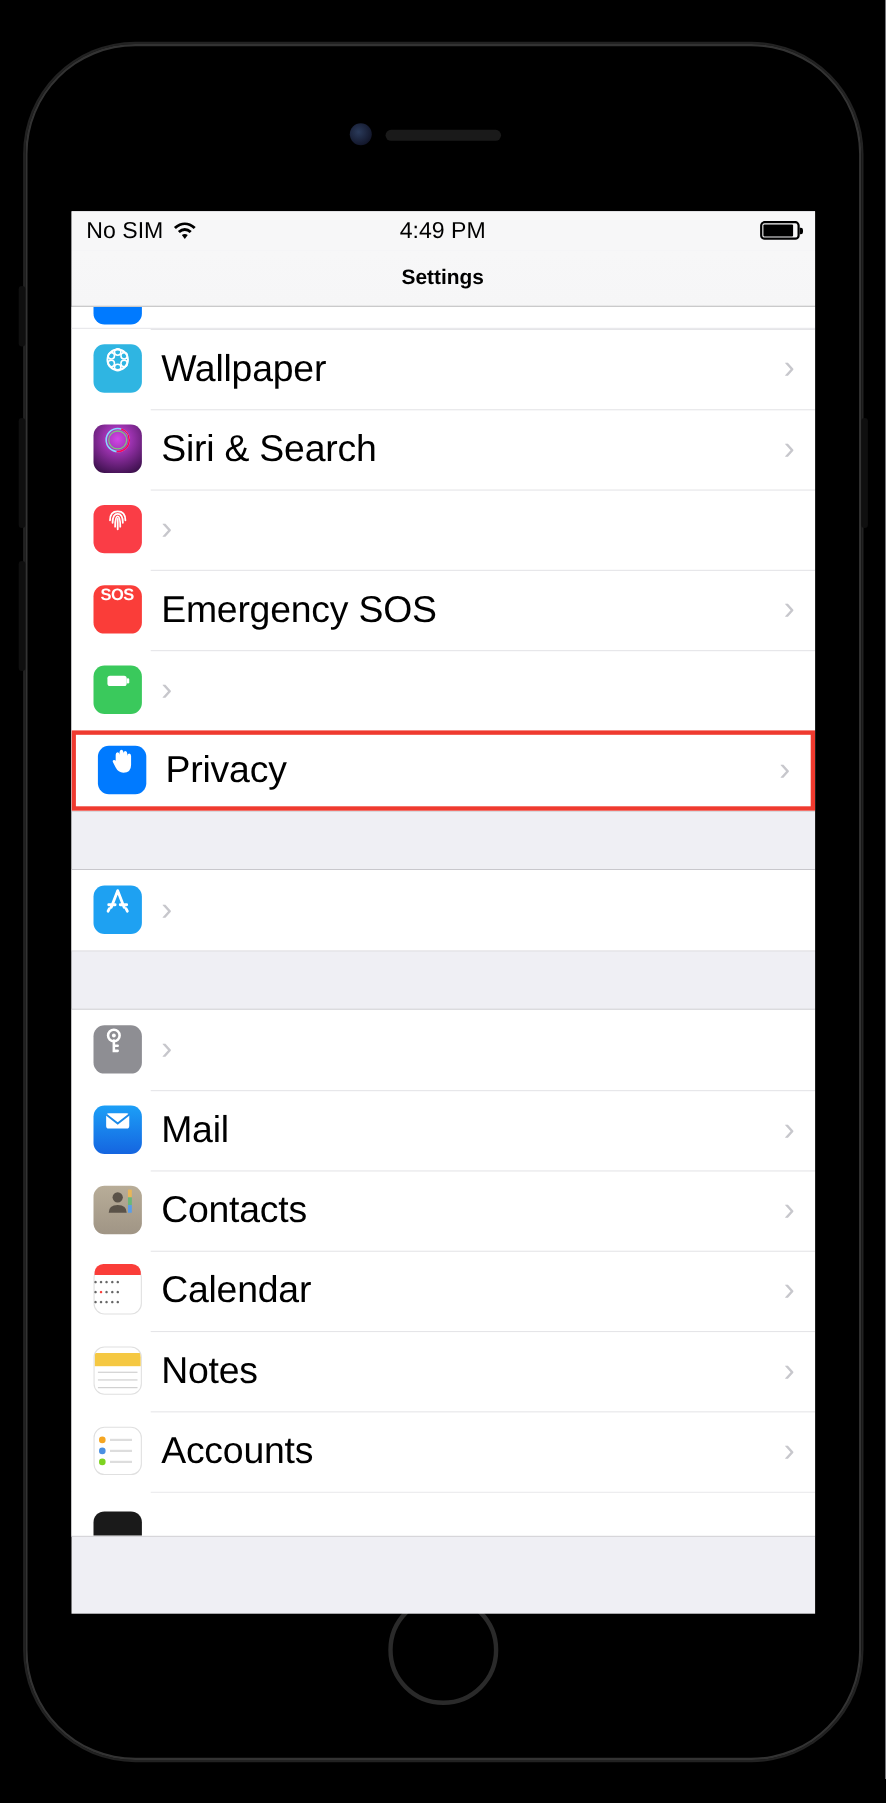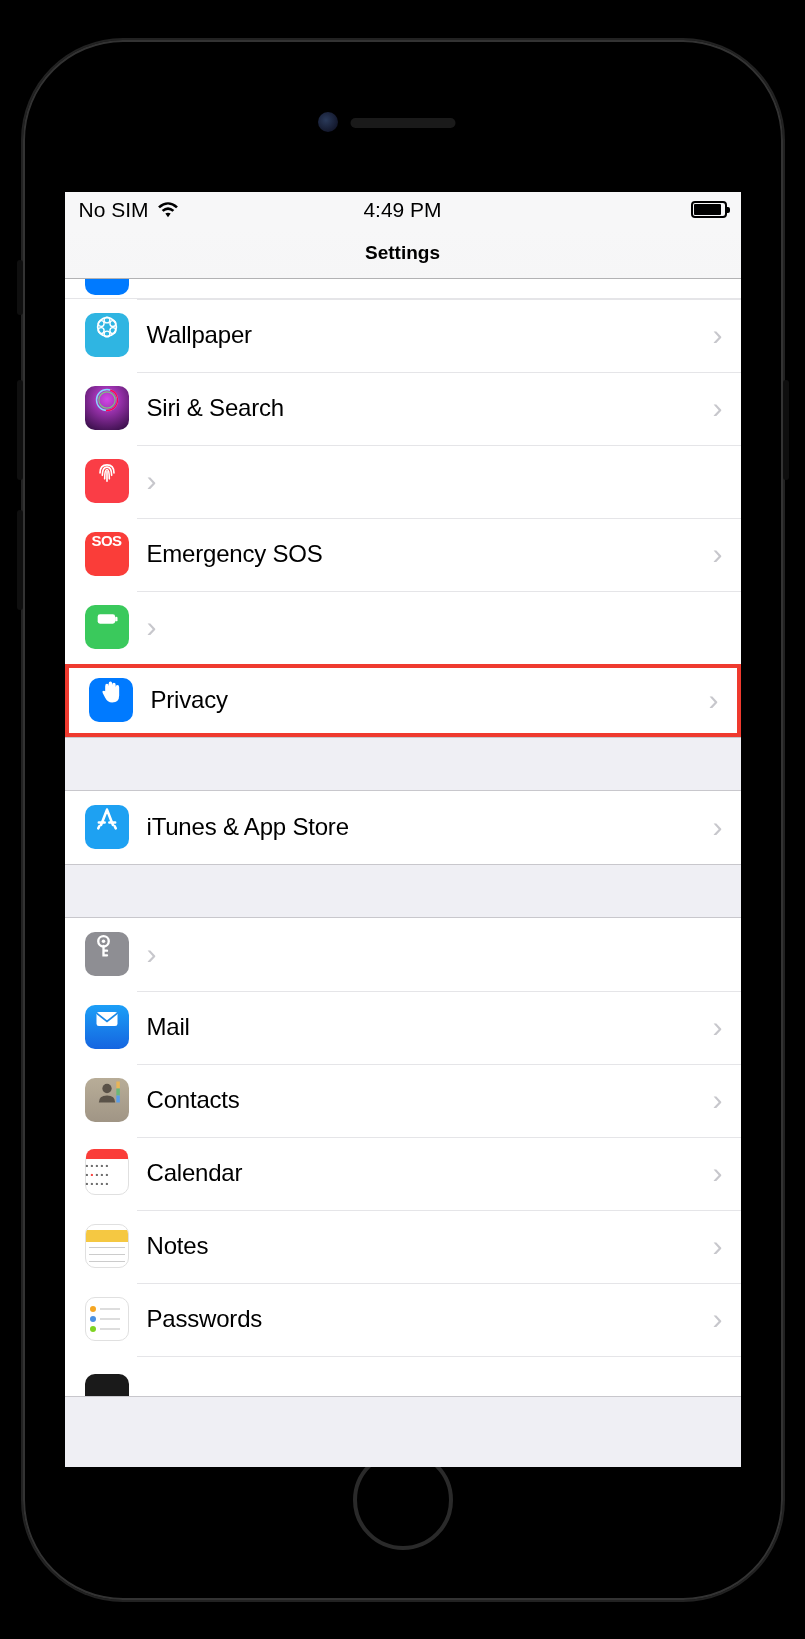--- a/index.html
+++ b/index.html
@@ -130,21 +130,21 @@
       height: 44px;
       border-radius: 10px;
       margin-right: 18px;
       flex-shrink: 0;
       display: flex;
       align-items: flex-start;
       justify-content: center;
       color: #fff;
       font-weight: bold;
     }
-    .label { font-size: 24px; color: #000; flex: 1; letter-spacing: -0.2px;}
+    .label { font-size: 34px; color: #000; flex: 1; letter-spacing: -0.2px;}
     .chevron {
       color: #c7c7cc;
       font-size: 30px;
       padding-right: 18px;
       font-weight: 300;
     }
     .highlight {
       border: 4px solid #ef3a2f;
     }
     .highlight::before { display: none; }
@@ -281,21 +281,20 @@
 
         <div class="spacer"></div>
 
         <div class="group">
           <div class="row">
             <div class="icon icon-appstore">
               <svg class="ic" viewBox="0 0 24 24">
                   <path d="M12 4 L7 17 M12 4 L17 17 M5 15 L10 15 M14 15 L19 15 M5.5 18 L4.5 20 M18.5 18 L19.5 20" stroke="#fff" stroke-width="2.2" stroke-linecap="round" fill="none"></path>
                 </svg>
             </div>
-            <div class="label">iTunes &amp; App Store</div>
             <div class="chevron">›</div>
           </div>
         </div>
 
         <div class="spacer"></div>
 
         <div class="group">
           <div class="row">
             <div class="icon icon-passwords">
               <svg class="ic" viewBox="0 0 24 24">
@@ -362,21 +361,21 @@
                 </div>
               <div style="display:flex;align-items:center;gap:4px;">
                   <span style="width:6px;height:6px;border-radius:50%;background:#4a90e2;display:inline-block;"></span>
                   <span style="width:20px;height:2px;background:#ddd;display:inline-block;"></span>
                 </div>
               <div style="display:flex;align-items:center;gap:4px;">
                   <span style="width:6px;height:6px;border-radius:50%;background:#7ed321;display:inline-block;"></span>
                   <span style="width:20px;height:2px;background:#ddd;display:inline-block;"></span>
                 </div>
             </div>
-            <div class="label">Passwords</div>
+            <div class="label">Accounts</div>
             <div class="chevron">›</div>
           </div>
 
           <div class="row partial-bottom-row">
             <div class="icon icon-partial-dark" style="margin-top:40px;"></div>
           </div>
         </div>
 
       </div>
     </div>

